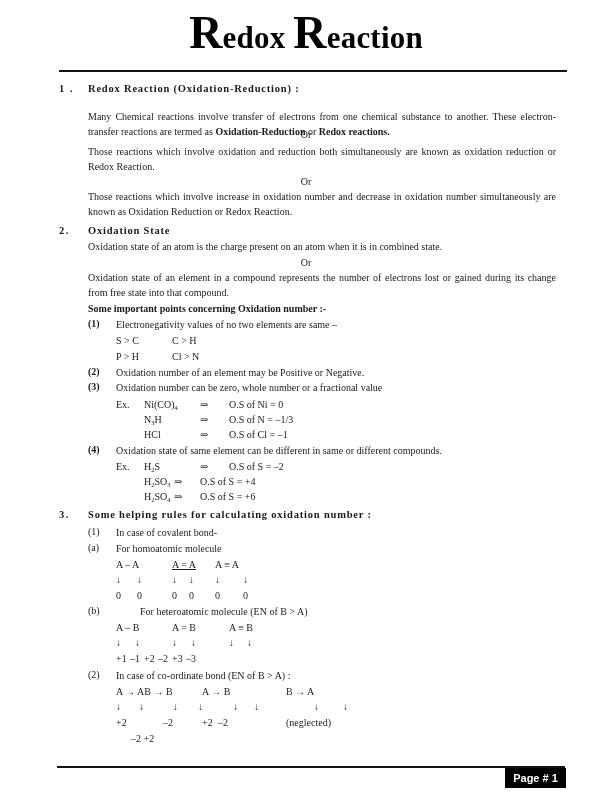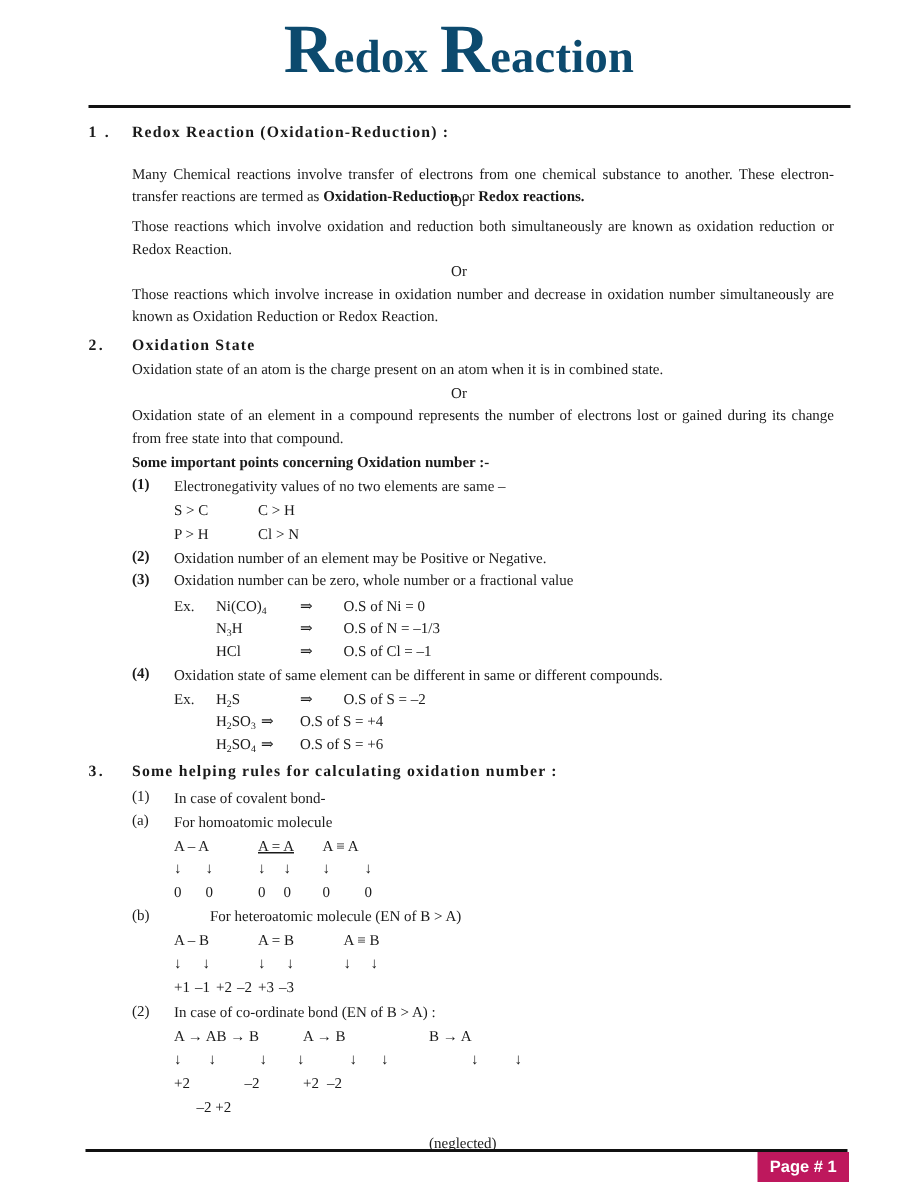--- a/index.html
+++ b/index.html
@@ -1,24 +1,24 @@
 <!DOCTYPE html>
 <html><head>
 <meta charset="utf-8">
 <style>
   html, body { margin:0; padding:0; background:#ffffff; }
   body { width:612px; height:792px; position:relative; overflow:hidden;
          font-family:"Liberation Serif", "DejaVu Serif", serif; color:#1a1a1a; }
   .abs { position:absolute; white-space:nowrap; }
   .title { left:0; width:612px; top:6px; text-align:center; font-weight:bold;
-           font-size:31px; letter-spacing:0.2px; color:#0c4a6e; }
+           font-size:31px; letter-spacing:0.2px; color:#000000; }
   .title .cap { font-size:46px; }
   .rule-top { left:59px; width:508px; top:70px; height:2px; background:#111; }
   .rule-bot { left:57px; width:508px; top:766px; height:2px; background:#111; }
-  .badge { left:505px; top:768px; width:61px; height:20px; background:#be185d; color:#fff;
+  .badge { left:505px; top:768px; width:61px; height:20px; background:#000000; color:#fff;
            font-family:"Liberation Sans", "DejaVu Sans", sans-serif; font-weight:bold;
            font-size:11px; line-height:20px; text-align:center; }
   .secnum { font-weight:bold; font-size:10.5px; letter-spacing:1.5px; }
   .sechead { font-weight:bold; font-size:10.5px; letter-spacing:0.8px; }
   .p { font-size:10px; line-height:13px; }
   .para { position:absolute; left:88px; width:468px; font-size:10px; line-height:14.5px;
           text-align:justify; }
   .or { left:0; width:612px; text-align:center; font-size:10px; }
   .b { font-weight:bold;text-align:right; }
   .num { font-size:10px; }
@@ -145,16 +145,16 @@
 <div class="abs p" style="left:198px; top:700px;">↓</div>
 <div class="abs p" style="left:233px; top:700px;">↓</div>
 <div class="abs p" style="left:254px; top:700px;">↓</div>
 <div class="abs p" style="left:314px; top:700px;">↓</div>
 <div class="abs p" style="left:343px; top:700px;">↓</div>
 <div class="abs p" style="left:116px; top:716px;">+2</div>
 <div class="abs p" style="left:131px; top:700px;margin-top:32px;">–2 +2</div>
 <div class="abs p" style="left:163px; top:716px;">–2</div>
 <div class="abs p" style="left:202px; top:716px;">+2</div>
 <div class="abs p" style="left:218px; top:716px;">–2</div>
-<div class="abs p" style="left:286px; top:756px;">(neglected)</div>
+<div class="abs p" style="left:286px; top:716px;">(neglected)</div>
 
 <div class="abs rule-bot"></div>
 <div class="abs badge">Page # 1</div>
 
 </body></html>

